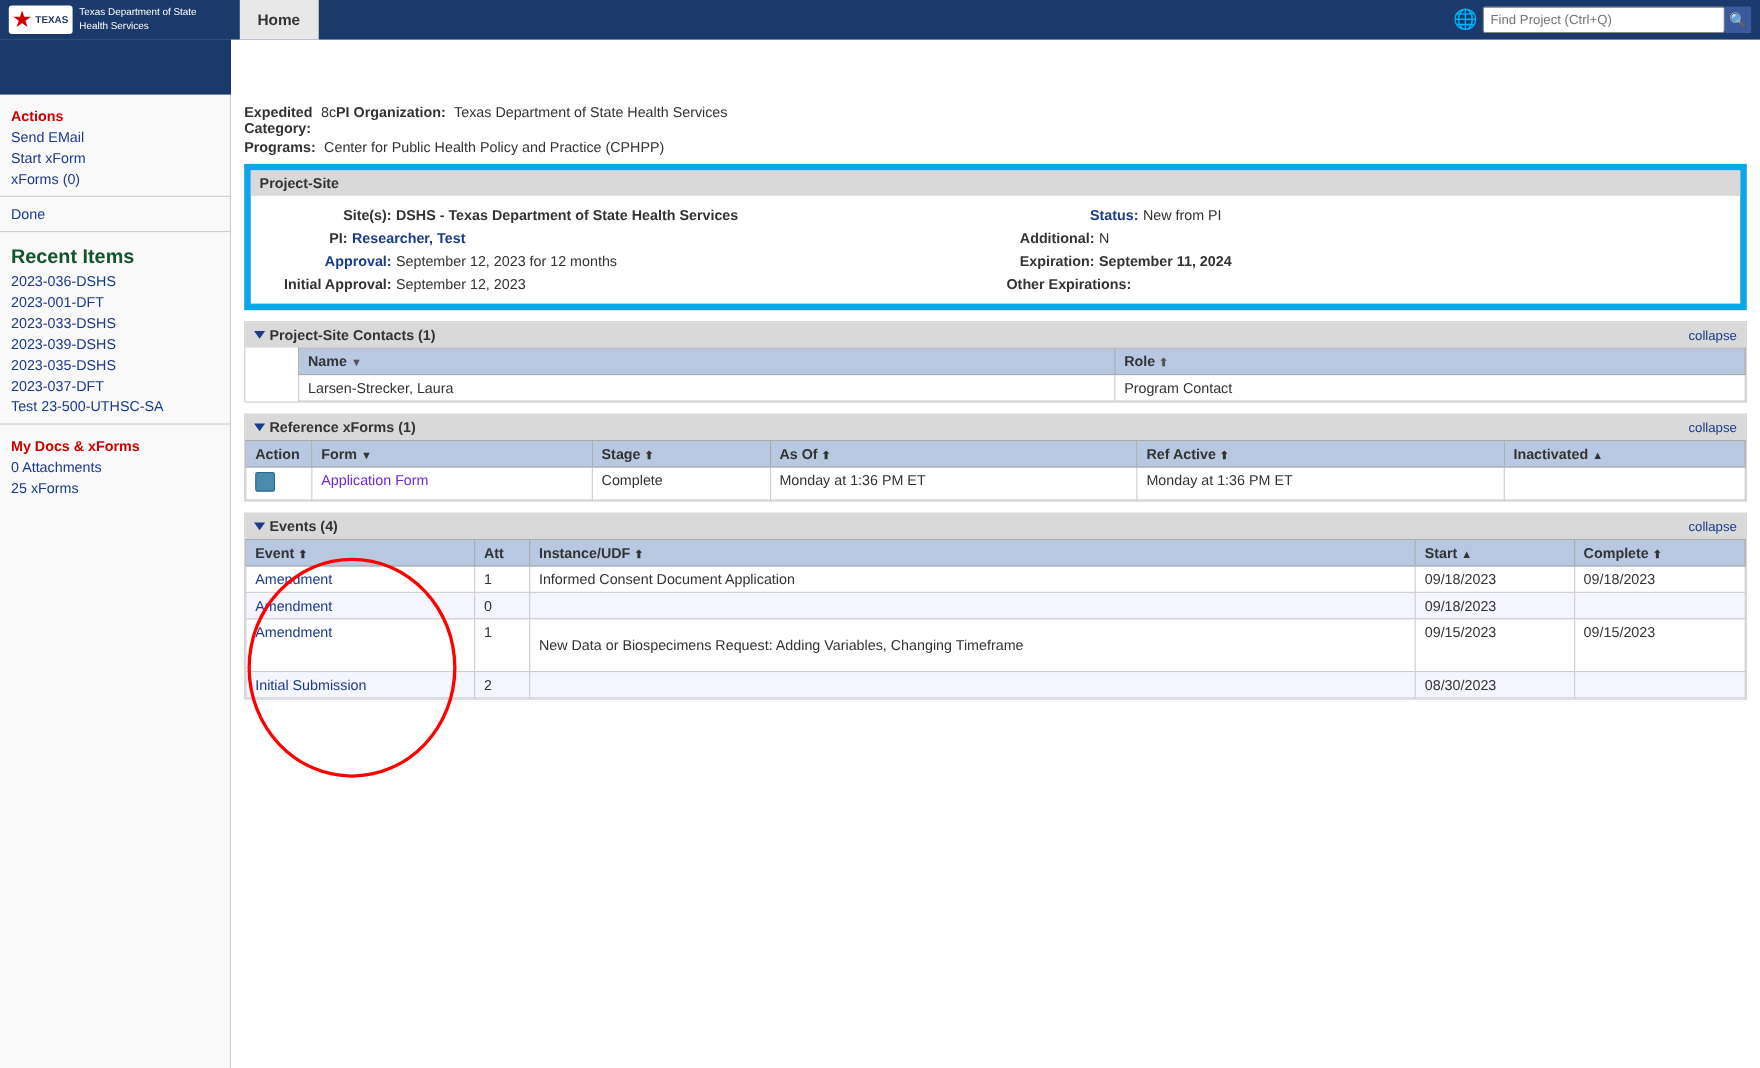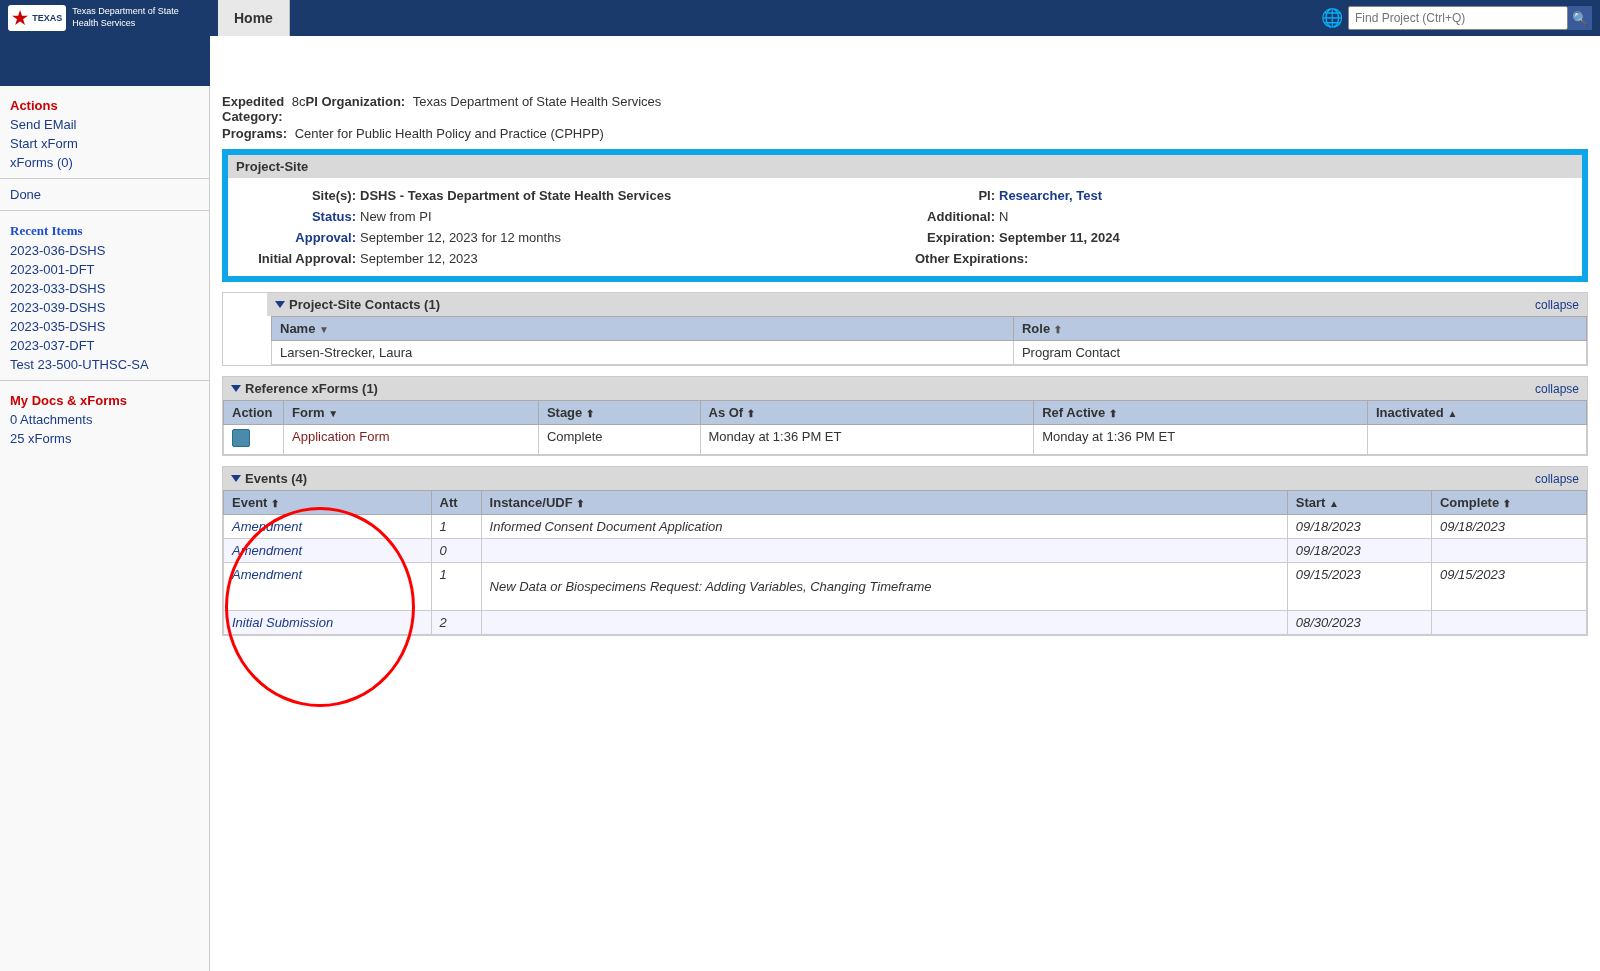--- a/index.html
+++ b/index.html
@@ -131,21 +131,20 @@
       background: #b8c8e0;
       border: 1px solid #aaa;
       padding: 4px 8px;
       text-align: left;
       font-weight: bold;
     }
     .events-table td {
       border: 1px solid #ccc;
       padding: 4px 8px;
       vertical-align: top;
-      font-style: italic;
     }
     .events-table tr:nth-child(even) td { background: #f5f5ff; }
 
     
     #circle-annotation {
       position: absolute;
       border: 3px solid red;
       border-radius: 50%;
       pointer-events: none;
       width: 220px;
@@ -241,21 +240,21 @@
 <div id="main-layout" style="display:flex;min-height:calc(100vh - 86px - 32px);">
 
   <div id="sidebar" style="width:210px;min-width:210px;border-right:1px solid #ccc;background:#f9f9f9;padding:6px 0;overflow-y:auto;">
     <div class="sidebar-section-title" style="font-weight:bold;color:#cc0000;padding:6px 10px 2px 10px;font-size:13px;">Actions</div>
     <a class="sidebar-link" style="display:block;color:#1a3a8a;padding:2px 10px;cursor:pointer;text-decoration:none;font-size:13px;">Send EMail</a>
     <a class="sidebar-link" style="display:block;color:#1a3a8a;padding:2px 10px;cursor:pointer;text-decoration:none;font-size:13px;">Start xForm</a>
     <a class="sidebar-link" style="display:block;color:#1a3a8a;padding:2px 10px;cursor:pointer;text-decoration:none;font-size:13px;">xForms (0)</a>
     <hr style="border:none;border-top:1px solid #ccc;margin:6px 0;">
     <a class="sidebar-link" style="display:block;color:#1a3a8a;padding:2px 10px;cursor:pointer;text-decoration:none;font-size:13px;">Done</a>
     <hr style="border:none;border-top:1px solid #ccc;margin:6px 0;">
-    <div class="sidebar-section-title" style="font-weight:bold;color:#1d4ed8;padding:6px 10px 2px 10px;font-size:13px;font-family:Liberation Serif, serif;">Recent Items</div>
+    <div class="sidebar-section-title" style="font-weight:bold;color:#14532d;padding:6px 10px 2px 10px;font-size:18px;">Recent Items</div>
     <a class="sidebar-link" style="display:block;color:#1a3a8a;padding:2px 10px;cursor:pointer;text-decoration:none;font-size:13px;">2023-036-DSHS</a>
     <a class="sidebar-link" style="display:block;color:#1a3a8a;padding:2px 10px;cursor:pointer;text-decoration:none;font-size:13px;">2023-001-DFT</a>
     <a class="sidebar-link" style="display:block;color:#1a3a8a;padding:2px 10px;cursor:pointer;text-decoration:none;font-size:13px;">2023-033-DSHS</a>
     <a class="sidebar-link" style="display:block;color:#1a3a8a;padding:2px 10px;cursor:pointer;text-decoration:none;font-size:13px;">2023-039-DSHS</a>
     <a class="sidebar-link" style="display:block;color:#1a3a8a;padding:2px 10px;cursor:pointer;text-decoration:none;font-size:13px;">2023-035-DSHS</a>
     <a class="sidebar-link" style="display:block;color:#1a3a8a;padding:2px 10px;cursor:pointer;text-decoration:none;font-size:13px;">2023-037-DFT</a>
     <a class="sidebar-link" style="display:block;color:#1a3a8a;padding:2px 10px;cursor:pointer;text-decoration:none;font-size:13px;">Test 23-500-UTHSC-SA</a>
     <hr style="border:none;border-top:1px solid #ccc;margin:6px 0;">
     <div class="sidebar-section-title" style="font-weight:bold;color:#cc0000;padding:6px 10px 2px 10px;font-size:13px;">My Docs &amp; xForms</div>
     <a class="sidebar-link" style="display:block;color:#1a3a8a;padding:2px 10px;cursor:pointer;text-decoration:none;font-size:13px;">0 Attachments</a>
@@ -289,28 +288,28 @@
       <div class="section-header" style="background:#d9d9d9;padding:4px 8px;font-weight:bold;font-size:13px;">
         <span>Project-Site</span>
       </div>
       <div class="section-body" style="padding:10px 8px;">
         <div style="display:grid;grid-template-columns:1fr 1fr;gap:6px 20px;font-size:13px;">
           <div style="display:flex;align-items:flex-start;gap:4px;">
             <span style="font-weight:bold;white-space:nowrap;min-width:120px;text-align:right;">Site(s):</span>
             <span style="font-weight:bold;">DSHS - Texas Department of State Health Services</span>
           </div>
           <div style="display:flex;align-items:flex-start;gap:4px;">
+            <span style="font-weight:bold;white-space:nowrap;min-width:120px;text-align:right;color:#1a3a8a;">Status:</span>
+            <span>New from PI</span>
+          </div>
+          <div style="display:flex;align-items:flex-start;gap:4px;">
             <span style="font-weight:bold;white-space:nowrap;min-width:80px;text-align:right;">PI:</span>
             <a style="color:#1a3a8a;font-weight:bold;cursor:pointer;">Researcher, Test</a>
           </div>
           <div style="display:flex;align-items:flex-start;gap:4px;">
-            <span style="font-weight:bold;white-space:nowrap;min-width:120px;text-align:right;color:#1a3a8a;">Status:</span>
-            <span>New from PI</span>
-          </div>
-          <div style="display:flex;align-items:flex-start;gap:4px;">
             <span style="font-weight:bold;white-space:nowrap;min-width:80px;text-align:right;">Additional:</span>
             <span>N</span>
           </div>
           <div style="display:flex;align-items:flex-start;gap:4px;">
             <span style="font-weight:bold;white-space:nowrap;min-width:120px;text-align:right;color:#1a3a8a;">Approval:</span>
             <span>September 12, 2023 for 12 months</span>
           </div>
           <div style="display:flex;align-items:flex-start;gap:4px;">
             <span style="font-weight:bold;white-space:nowrap;min-width:80px;text-align:right;">Expiration:</span>
             <span style="font-weight:bold;">September 11, 2024</span>
@@ -321,21 +320,21 @@
           </div>
           <div style="display:flex;align-items:flex-start;gap:4px;">
             <span style="font-weight:bold;white-space:nowrap;min-width:80px;text-align:right;">Other Expirations:</span>
             <span></span>
           </div>
         </div>
       </div>
     </div>
 
     <div class="section-box" style="border:1px solid #ccc;margin-bottom:10px;">
-      <div class="section-header" style="background:#d9d9d9;padding:4px 8px;font-weight:bold;font-size:13px;display:flex;align-items:center;justify-content:space-between;margin-left:44px;">
+      <div class="section-header" style="background:#d9d9d9;padding:4px 8px;font-weight:bold;font-size:13px;display:flex;align-items:center;justify-content:space-between;">
         <div style="display:flex;align-items:center;gap:4px;">
           <span style="display:inline-block;width:0;height:0;border-left:5px solid transparent;border-right:5px solid transparent;border-top:7px solid #1a3a8a;"></span>
           <span>Project-Site Contacts (1)</span>
         </div>
         <a style="color:#1a3a8a;cursor:pointer;font-size:12px;font-weight:normal;">collapse</a>
       </div>
       <div style="padding:0;margin-left:48px;">
         <table class="data-table" style="width:100%;border-collapse:collapse;font-size:13px;">
           <thead>
             <tr>
@@ -393,21 +392,21 @@
                 <span style="font-size:10px;"> ▲</span>
               </th>
             </tr>
           </thead>
           <tbody id="xforms-tbody">
           <tr>
     <td style="border:1px solid #ccc;padding:4px 8px;">
       <span style="display:inline-block;width:18px;height:18px;background:#4a8aaa;border-radius:2px;border:1px solid #2a6a8a;"></span>
     </td>
     <td style="border:1px solid #ccc;padding:4px 8px;">
-      <a style="color:#7f1d1d;cursor:pointer;">Application Form</a>
+      <a style="color:#6d28d9;cursor:pointer;">Application Form</a>
     </td>
     <td style="border:1px solid #ccc;padding:4px 8px;">Complete</td>
     <td style="border:1px solid #ccc;padding:4px 8px;">Monday at 1:36 PM ET</td>
     <td style="border:1px solid #ccc;padding:4px 8px;">Monday at 1:36 PM ET</td>
     <td style="border:1px solid #ccc;padding:4px 8px;"></td>
   </tr>
             </tbody>
         </table>
       </div>
     </div>

